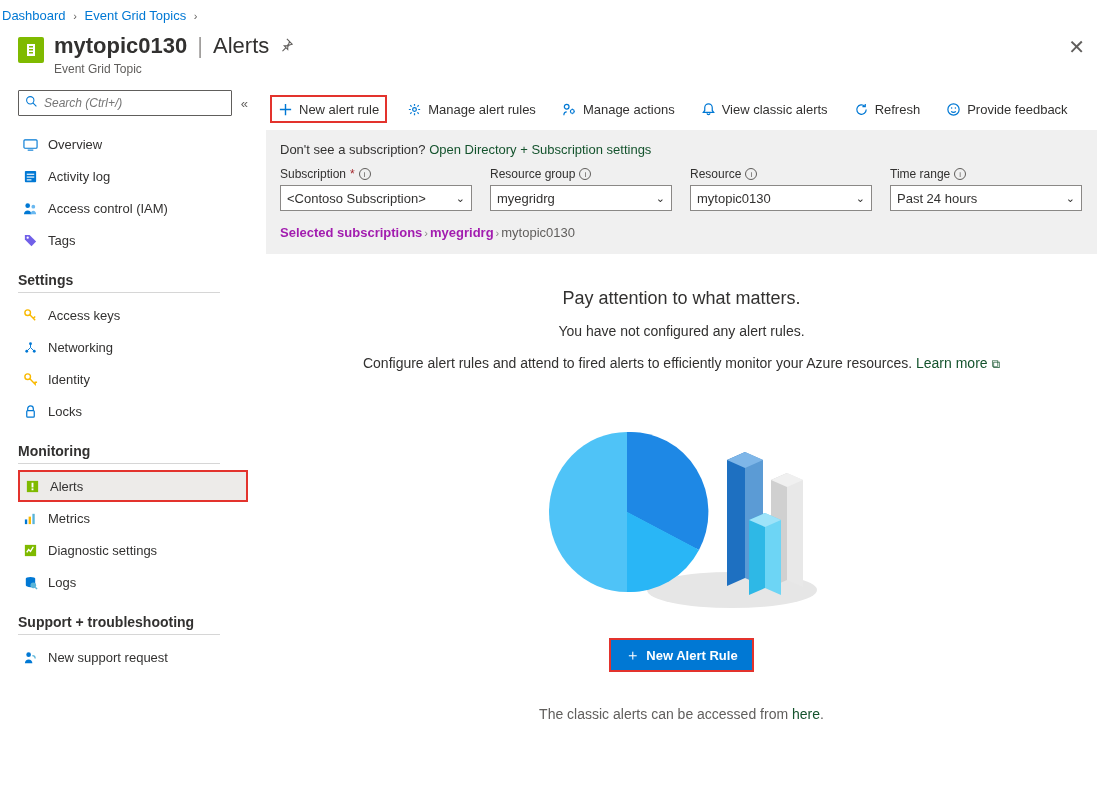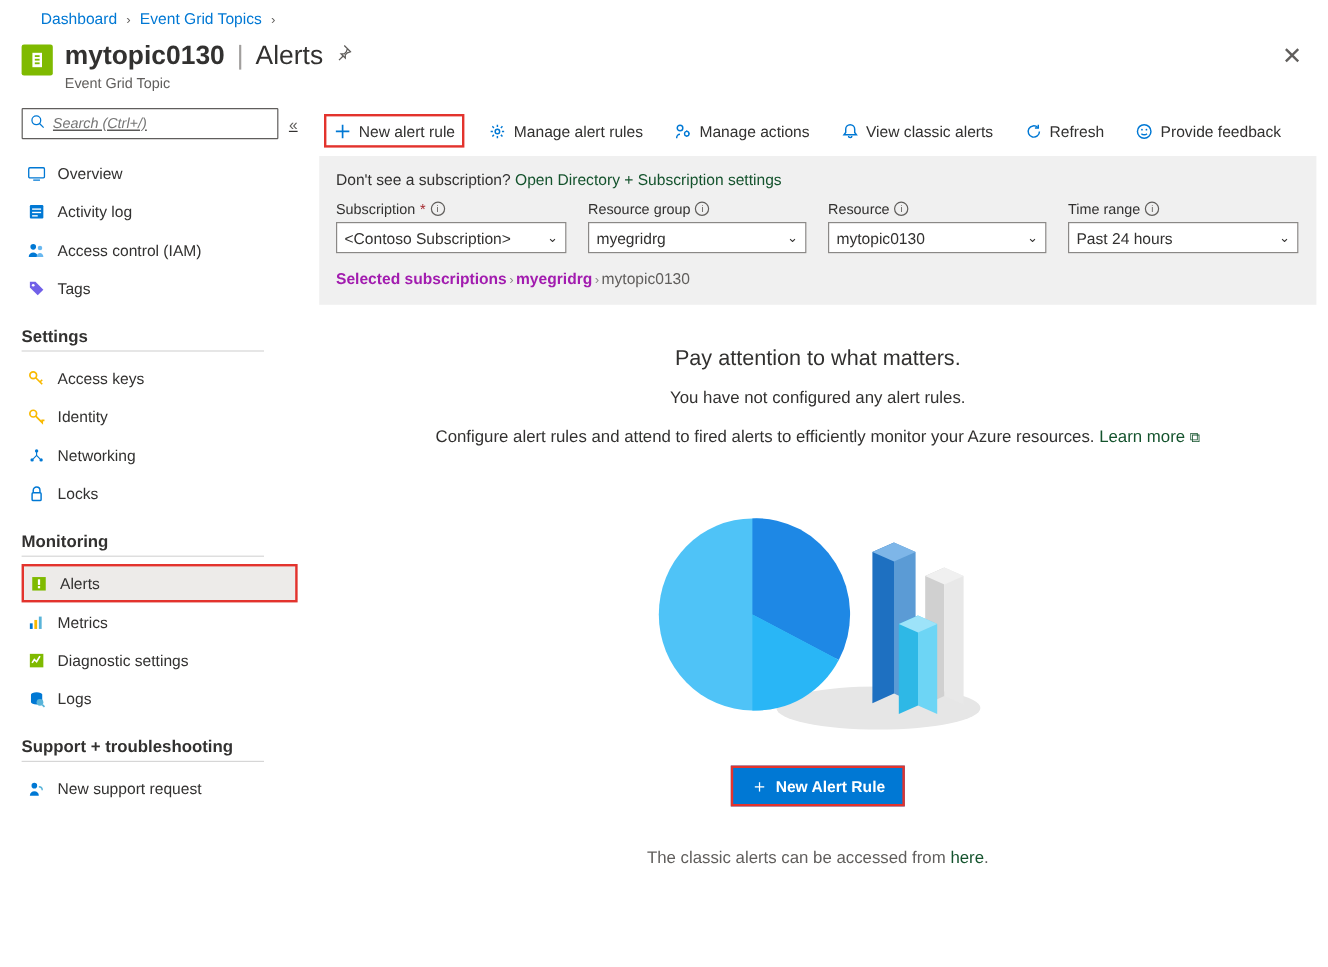--- a/index.html
+++ b/index.html
@@ -1,37 +1,37 @@
 <!DOCTYPE html>
 <html><head>
 <meta charset="utf-8">
 <style>
   * { box-sizing: border-box; margin: 0; padding: 0; }
   body { font-family: "Segoe UI", -apple-system, sans-serif; font-size: 13px; color: #323130; background: #fff; width: 1107px; }
   a { color: #14532d; text-decoration: none; }
 
-  .breadcrumb { padding: 8px 34px 4px; font-size: 13px; }
+  .breadcrumb { padding: 8px 2px 4px; font-size: 13px; }
   .breadcrumb .chev { color: #605e5c; margin: 0 4px; font-size: 11px; }
   .breadcrumb-item { color: #0078d4; }
 
   .header { display: flex; align-items: flex-start; padding: 6px 18px 14px; }
   .header-icon { width: 26px; height: 26px; background: #7fba00; display:flex; align-items:center; justify-content:center; margin-right: 10px; margin-top:4px; border-radius:2px; position:relative;}
   .header-icon svg { width:16px; height:16px; }
   .title-block { flex:1; }
   .title-line { display:flex; align-items:center; gap:10px; }
   .title-main { font-size: 22px; font-weight:600; }
   .title-sep { font-size:22px; color:#a19f9d; font-weight:300; }
   .title-sub { font-size:22px; font-weight:400; color:#323130;}
   .subtitle { font-size:12px; color:#605e5c; margin-top:3px;}
   .pin-icon { color:#605e5c; font-size:15px; cursor:pointer;}
   .close-x { font-size:20px; color:#605e5c; cursor:pointer; padding:4px; line-height:1;}
 
   .body { display:flex; }
   .sidebar { width:262px; padding: 0 14px 0 18px; }
-  .search-row { display:flex; align-items:center; gap:9px; margin-bottom:12px;text-decoration:underline;}
+  .search-row { display:flex; align-items:center; gap:9px; margin-bottom:12px;}
   .search-box { flex:1; display:flex; align-items:center; border:1px solid #605e5c; height:26px; padding:0 6px; gap:6px; border-radius:1px;}
   .search-box input { border:none; outline:none; font-size:12px; font-style:italic; color:#605e5c; width:100%; }
   .collapse-chev { color:#605e5c; cursor:pointer; font-size:13px;}
   .nav-item { display:flex; align-items:center; gap:10px; height:32px; padding:0 4px; cursor:pointer; font-size:13px; color:#323130;}
   .nav-item.selected { background:#edebe9; }
   .nav-item.hl { border:2px solid #e3332d; }
   .nav-icon { width:16px; height:16px; display:flex; align-items:center; justify-content:center; flex-shrink:0;}
   .section-header { font-size:14px; font-weight:600; margin-top:16px; margin-bottom:4px; color:#323130;}
   .section-rule { border:none; border-top:1px solid #d6d6d6; margin:4px 0 6px; width:88%;}
 
@@ -163,36 +163,36 @@
             <circle cx="5" cy="5" r="3" fill="none" stroke="#f9b900" stroke-width="1.5"></circle>
             <line x1="7" y1="7" x2="13" y2="13" stroke="#f9b900" stroke-width="1.5"></line>
             <line x1="11" y1="11" x2="13" y2="9" stroke="#f9b900" stroke-width="1.5"></line>
           </svg>
         </span>
         <span>Access keys</span>
       </div>
     <div class="nav-item">
         <span class="nav-icon">
           <svg viewBox="0 0 16 16" width="15" height="15">
-            <circle cx="5" cy="5" r="3" fill="none" stroke="#f9b900" stroke-width="1.5"></circle>
-            <path d="M7 7l6 6v-2h2" stroke="#f9b900" stroke-width="1.5" fill="none"></path>
-          </svg>
-        </span>
-        <span>Identity</span>
-      </div>
-    <div class="nav-item">
-        <span class="nav-icon">
-          <svg viewBox="0 0 16 16" width="15" height="15">
             <circle cx="8" cy="4" r="1.5" fill="#0078d4"></circle>
             <circle cx="4" cy="12" r="1.5" fill="#0078d4"></circle>
             <circle cx="12" cy="12" r="1.5" fill="#0078d4"></circle>
             <path d="M8 5v3M8 8l-3 3M8 8l3 3" stroke="#0078d4" stroke-width="1" fill="none"></path>
           </svg>
         </span>
         <span>Networking</span>
+      </div>
+    <div class="nav-item">
+        <span class="nav-icon">
+          <svg viewBox="0 0 16 16" width="15" height="15">
+            <circle cx="5" cy="5" r="3" fill="none" stroke="#f9b900" stroke-width="1.5"></circle>
+            <path d="M7 7l6 6v-2h2" stroke="#f9b900" stroke-width="1.5" fill="none"></path>
+          </svg>
+        </span>
+        <span>Identity</span>
       </div>
     <div class="nav-item">
         <span class="nav-icon">
           <svg viewBox="0 0 16 16" width="15" height="15">
             <rect x="4" y="7" width="8" height="7" rx="1" fill="none" stroke="#0078d4" stroke-width="1.3"></rect>
             <path d="M5 7V5a3 3 0 016 0v2" fill="none" stroke="#0078d4" stroke-width="1.3"></path>
           </svg>
         </span>
         <span>Locks</span>
       </div>

